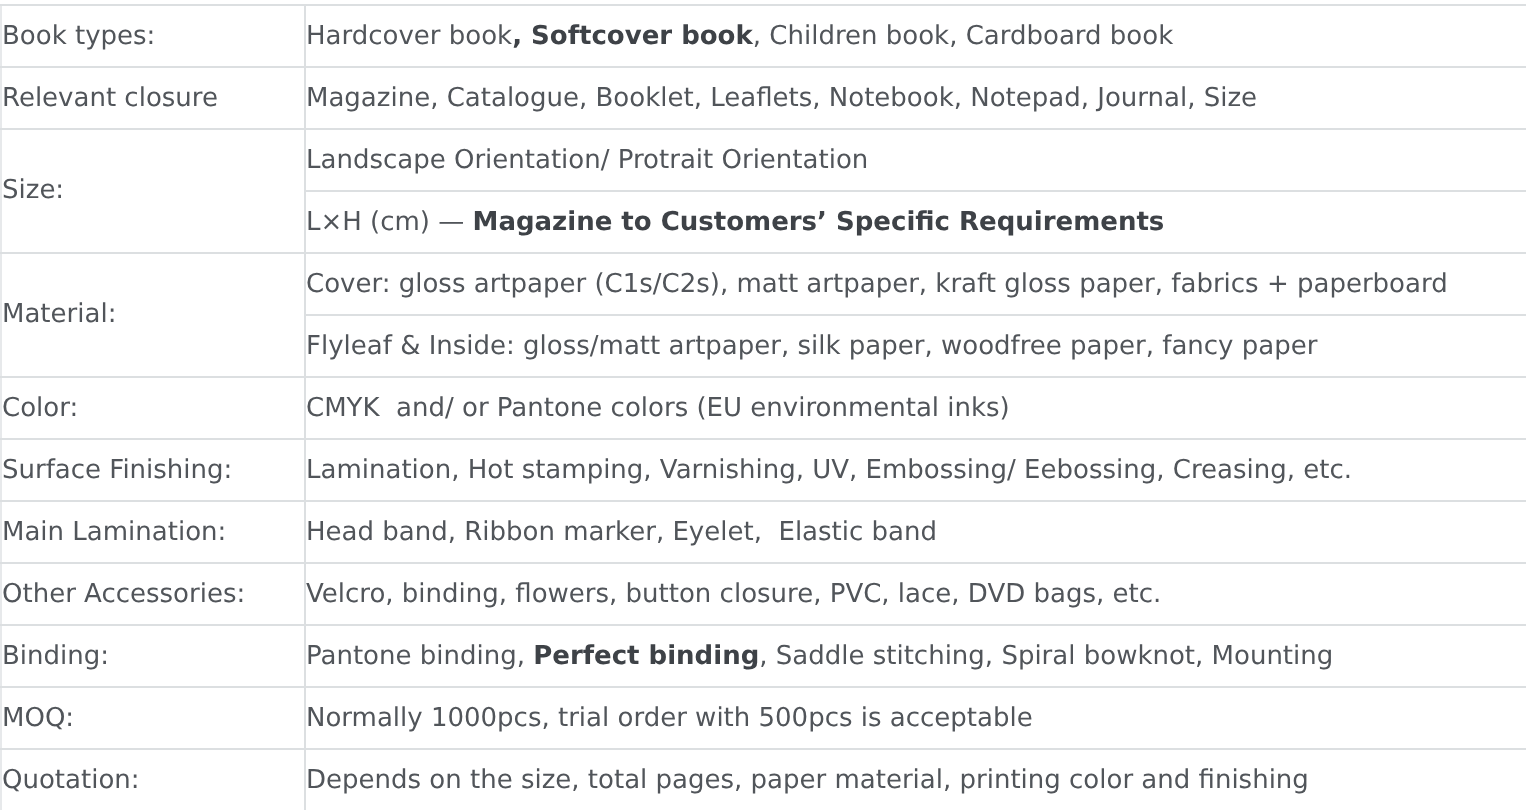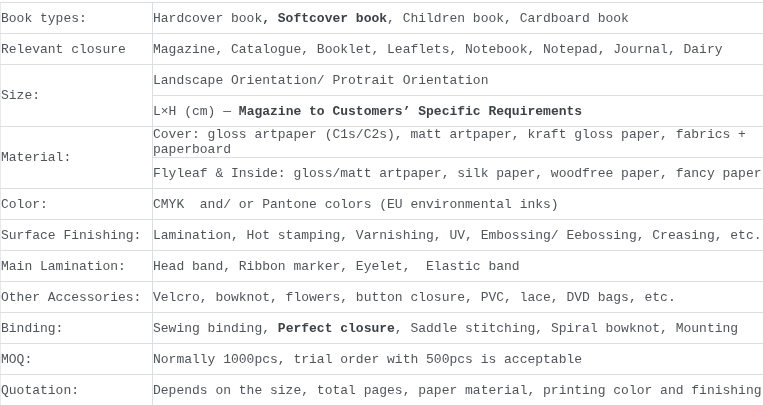--- a/index.html
+++ b/index.html
@@ -20,21 +20,20 @@
     height: 405px;
     overflow: hidden;
     font-family: "DejaVu Sans", "Liberation Sans", sans-serif;
   }
   table.spec-table {
     width: 763px;
     border-collapse: collapse;
     table-layout: fixed;
     margin-top: 2px;
     border-left: 1px solid var(--border-outer);
-    font-family: Liberation Mono, monospace;
   }
   table.spec-table tr {
     height: 31px;
   }
   table.spec-table td {
     border-top: 1px solid var(--border);
     border-bottom: 1px solid var(--border);
     font-size: 13px;
     color: var(--text);
     vertical-align: middle;
@@ -59,21 +58,21 @@
 <body>
 
 <table class="spec-table">
   <tbody>
       <tr>
         <td class="label" rowspan="1">Book types:</td>
         <td class="value"><span>Hardcover book</span><span class="bold">, Softcover book</span><span>, Children book, Cardboard book</span></td>
       </tr>
       <tr>
         <td class="label" rowspan="1">Relevant closure</td>
-        <td class="value"><span>Magazine, Catalogue, Booklet, Leaflets, Notebook, Notepad, Journal, Dairy</span></td>
+        <td class="value"><span>Magazine, Catalogue, Booklet, Leaflets, Notebook, Notepad, Journal, Size</span></td>
       </tr>
       <tr>
         <td class="label" rowspan="2">Size:</td>
         <td class="value"><span>Landscape Orientation/ Protrait Orientation</span></td>
       </tr>
       <tr>
         <td class="value"><span>L×H (cm) — </span><span class="bold">Magazine to Customers’ Specific Requirements</span></td>
       </tr>
       <tr>
         <td class="label" rowspan="2">Material:</td>
@@ -89,25 +88,25 @@
       <tr>
         <td class="label" rowspan="1">Surface Finishing:</td>
         <td class="value"><span>Lamination, Hot stamping, Varnishing, UV, Embossing/ Eebossing, Creasing, etc.</span></td>
       </tr>
       <tr>
         <td class="label" rowspan="1">Main Lamination:</td>
         <td class="value"><span>Head band, Ribbon marker, Eyelet,  Elastic band</span></td>
       </tr>
       <tr>
         <td class="label" rowspan="1">Other Accessories:</td>
-        <td class="value"><span>Velcro, bowknot, flowers, button closure, PVC, lace, DVD bags, etc.</span></td>
+        <td class="value"><span>Velcro, binding, flowers, button closure, PVC, lace, DVD bags, etc.</span></td>
       </tr>
       <tr>
         <td class="label" rowspan="1">Binding:</td>
-        <td class="value"><span>Sewing binding, </span><span class="bold">Perfect closure</span><span>, Saddle stitching, Spiral bowknot, Mounting</span></td>
+        <td class="value"><span>Pantone binding, </span><span class="bold">Perfect binding</span><span>, Saddle stitching, Spiral bowknot, Mounting</span></td>
       </tr>
       <tr>
         <td class="label" rowspan="1">MOQ:</td>
         <td class="value"><span>Normally 1000pcs, trial order with 500pcs is acceptable</span></td>
       </tr>
       <tr>
         <td class="label" rowspan="1">Quotation:</td>
         <td class="value"><span>Depends on the size, total pages, paper material, printing color and finishing</span></td>
       </tr>
     </tbody>

